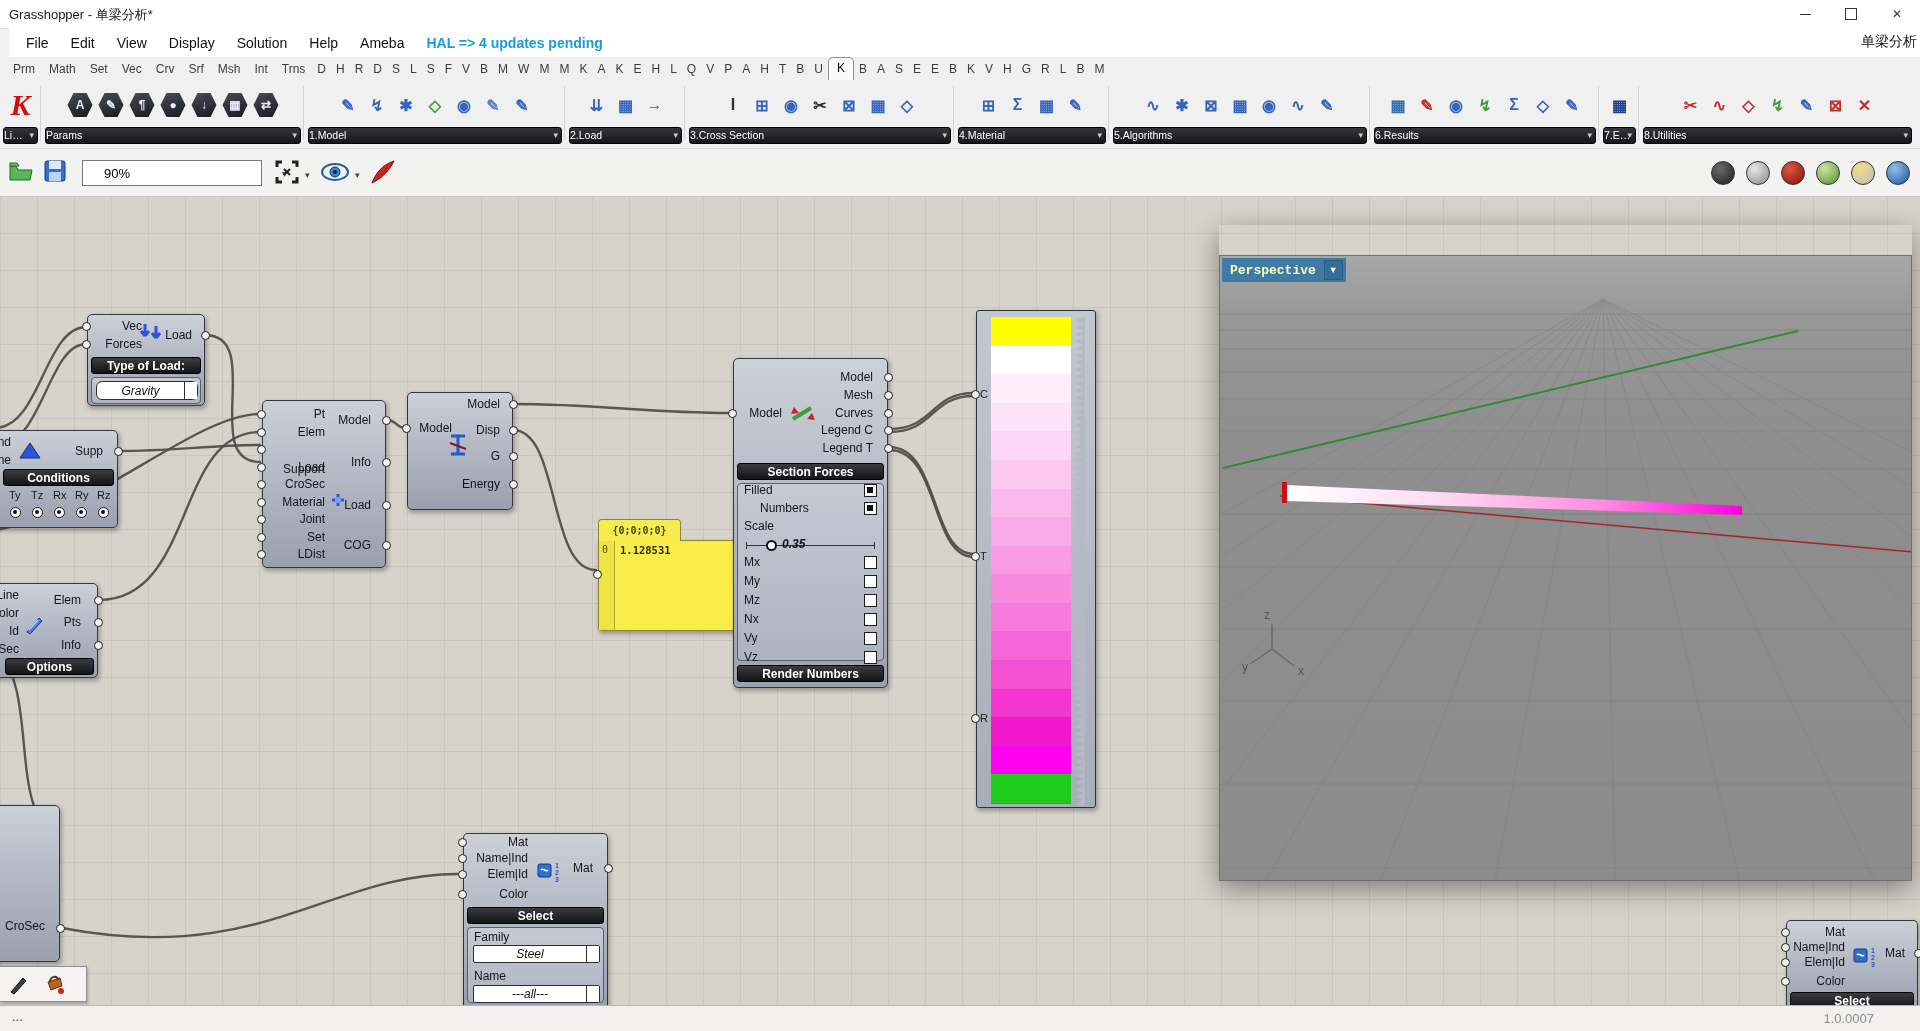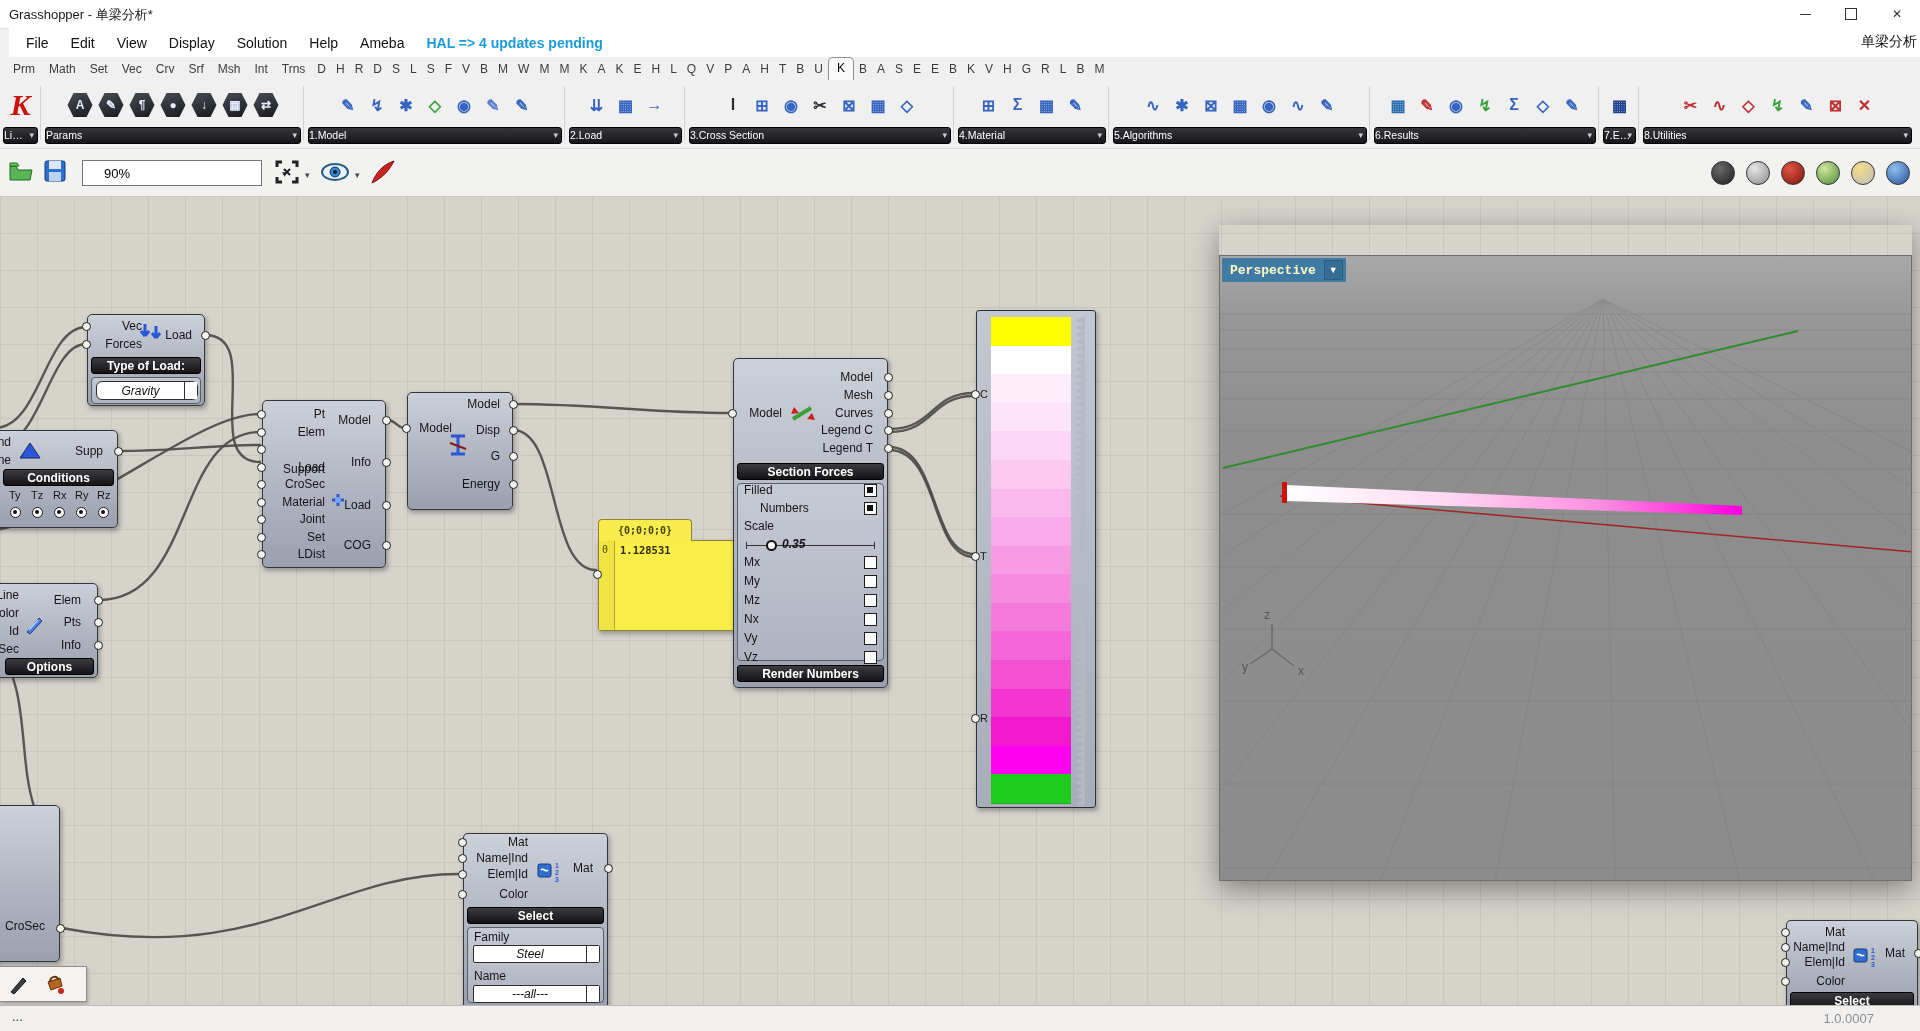--- a/index.html
+++ b/index.html
@@ -60,21 +60,21 @@
   .vfield .vtext{flex:1;text-align:center;font-style:italic;font-size:12px;color:#111;}
   .vfield .vbtn{width:12px;align-self:stretch;background:#fff;border-left:1.5px solid #2e2e2e;}
   .cbox{position:absolute;width:13px;height:13px;background:#fdfdfd;border:1.5px solid #1c1c1c;box-sizing:border-box;}
   .cbox.checked::after{content:"";position:absolute;left:2px;top:2px;width:6px;height:6px;background:#111;}
   .radio{position:absolute;width:11px;height:11px;border-radius:50%;background:#fdfdfd;border:1.5px solid #1c1c1c;box-sizing:border-box;}
   .radio::after{content:"";position:absolute;left:2px;top:2px;width:4px;height:4px;border-radius:50%;background:#111;}
   .nicon{position:absolute;}
 
   
   #node-panel{position:absolute;}
-  #panel-tab{position:absolute;left:0;top:0;width:94px;height:22px;background:#f7ec4e;border:1.5px solid #8e8430;border-bottom:none;border-radius:4px 4px 0 0;font-family:"DejaVu Sans Mono",monospace;font-size:10px;font-weight:bold;color:#4c4612;display:flex;align-items:center;justify-content:center;box-sizing:border-box;}
+  #panel-tab{position:absolute;left:0;top:0;width:83px;height:22px;background:#f7ec4e;border:1.5px solid #8e8430;border-bottom:none;border-radius:4px 4px 0 0;font-family:"DejaVu Sans Mono",monospace;font-size:10px;font-weight:bold;color:#4c4612;display:flex;align-items:center;justify-content:center;box-sizing:border-box;}
   #panel-body{position:absolute;left:0;top:21px;width:164px;height:91px;background:#f9ee49;border:1.5px solid #8e8430;border-radius:0 3px 3px 3px;box-shadow:1.5px 2.5px 4px rgba(40,40,40,.35);box-sizing:border-box;}
   #panel-margin{position:absolute;left:0;top:0;bottom:0;width:15px;background:#f0e444;border-right:1px solid #b3a937;}
   #panel-index{position:absolute;left:3px;top:3px;font-family:"DejaVu Sans Mono",monospace;font-size:10px;color:#55500f;}
   #panel-value{position:absolute;left:21px;top:3px;font-family:"DejaVu Sans Mono",monospace;font-size:10.5px;font-weight:bold;color:#2e2a06;}
 
   
   #legend{position:absolute;background:linear-gradient(180deg,#c3c7cf,#a8adba);border:1.5px solid #2f3138;border-radius:3px;box-shadow:1.5px 2.5px 4px rgba(40,40,40,.35);box-sizing:border-box;}
   .leg-block{position:absolute;left:14px;width:80px;border-bottom:1px solid rgba(60,60,60,.25);}
   .leg-label{position:absolute;left:3px;font-size:11px;color:#1c1c22;}
 

